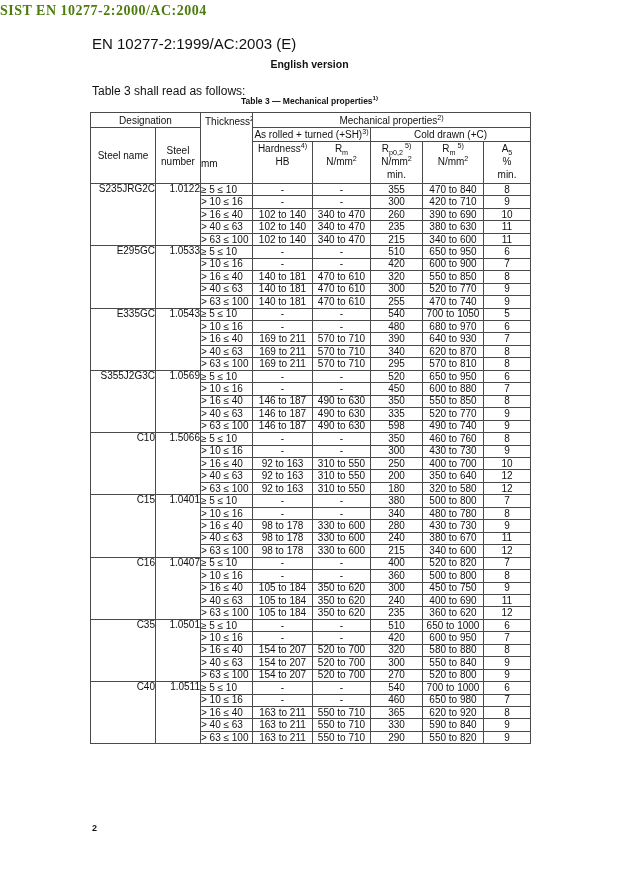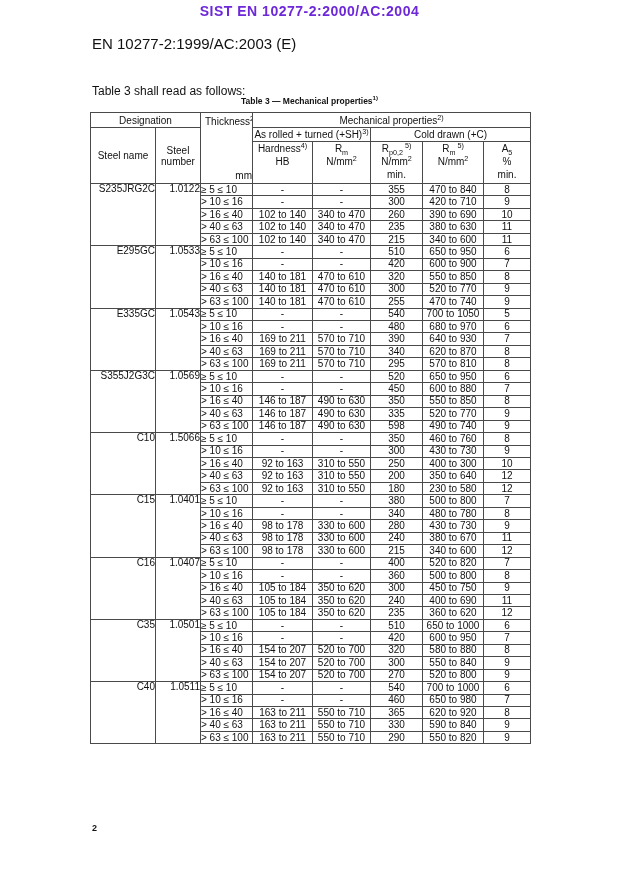--- a/index.html
+++ b/index.html
@@ -11,25 +11,25 @@
     margin: 0 auto;
     background: #ffffff;
     font-family: "Liberation Sans", sans-serif;
     color: #111;
     overflow: hidden;
   }
   .watermark {
     position: absolute;
     top: 3px; left: 0;
     width: 100%;
-    text-align: center;
     font-size: 14px;
     font-weight: bold;
     letter-spacing: 0.5px;
-    color: #6d28d9;
+    color: #4d7c0f;
+    font-family: Liberation Serif, serif;
   }
   .doc-ref {
     position: absolute;
     left: 92px; top: 35px;
     font-size: 15px;
     font-weight: normal;
   }
   .english-version {
     position: absolute;
     top: 58px; left: 0;
@@ -67,21 +67,21 @@
     white-space: nowrap;
   }
   tr.hr1 { height: 15px; }
   tr.hr2 { height: 14px; }
   tr.hr3 { height: 42px; }
   tr.hr1 th, tr.hr2 th { text-align: center; vertical-align: middle; }
   th.left-head { text-align: left; padding-left: 5px; vertical-align: top; padding-top: 3px; }
   th.designation-head { text-align: left; padding-left: 5px; }
   th.thickness-head { position: relative; vertical-align: top; }
   .th-label { position: absolute; top: 3px; left: 4px; }
-  .th-mm { position: absolute; top: 45px; left: 0; width: 100%; text-align: right; margin-top: 12px; }
+  .th-mm { position: absolute; top: 45px; left: 0; width: 100%; text-align: left; }
   th.stack { vertical-align: top; padding-top: 2px; }
   th.stack .line { display: block; height: 13px; line-height: 13px; text-align: center; }
   tbody tr { height: 12.46px; }
   tbody td { vertical-align: middle; line-height: 1; }
   td.name-cell, td.number-cell {
     vertical-align: top;
     text-align: right;
     padding: 2px 0 0 4px;
   }
   td.thickness-cell { text-align: left; padding-left: 4px; margin-left: 7px; }
@@ -97,20 +97,21 @@
 </style>
 </head>
 <body>
 
 <div class="page">
 
   <div class="watermark">SIST EN 10277-2:2000/AC:2004</div>
 
   <div class="doc-ref">EN 10277-2:1999/AC:2003 (E)</div>
 
+  <div class="english-version">English version</div>
 
   <div class="intro">Table 3 shall read as follows:</div>
 
   <div class="caption">Table 3 — Mechanical properties<sup>1)</sup></div>
 
   <table class="mech-table">
     <colgroup>
       <col style="width:65px">
         <col style="width:45px">
         <col style="width:52px">
@@ -345,37 +346,37 @@
           <td class="val-cell">-</td>
           <td class="val-cell">300</td>
           <td class="val-cell">430 to 730</td>
           <td class="val-cell">9</td>
         </tr>
         <tr>
           <td class="thickness-cell">&gt; 16 ≤ 40</td>
           <td class="val-cell">92 to 163</td>
           <td class="val-cell">310 to 550</td>
           <td class="val-cell">250</td>
-          <td class="val-cell">400 to 300</td>
+          <td class="val-cell">400 to 700</td>
           <td class="val-cell">10</td>
         </tr>
         <tr>
           <td class="thickness-cell">&gt; 40 ≤ 63</td>
           <td class="val-cell">92 to 163</td>
           <td class="val-cell">310 to 550</td>
           <td class="val-cell">200</td>
           <td class="val-cell">350 to 640</td>
           <td class="val-cell">12</td>
         </tr>
         <tr>
           <td class="thickness-cell">&gt; 63 ≤ 100</td>
           <td class="val-cell">92 to 163</td>
           <td class="val-cell">310 to 550</td>
           <td class="val-cell">180</td>
-          <td class="val-cell">230 to 580</td>
+          <td class="val-cell">320 to 580</td>
           <td class="val-cell">12</td>
         </tr>
         <tr>
           <td rowspan="5" class="name-cell">C15</td>
           <td rowspan="5" class="number-cell">1.0401</td>
           <td class="thickness-cell">≥ 5 ≤ 10</td>
           <td class="val-cell">-</td>
           <td class="val-cell">-</td>
           <td class="val-cell">380</td>
           <td class="val-cell">500 to 800</td>

